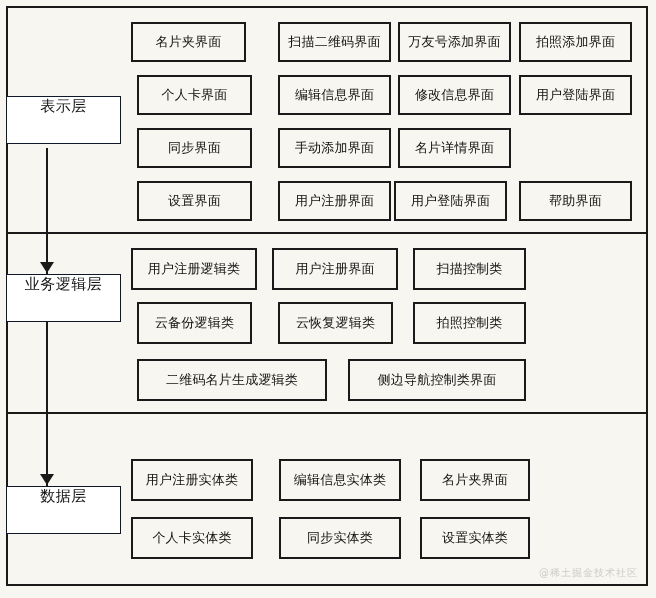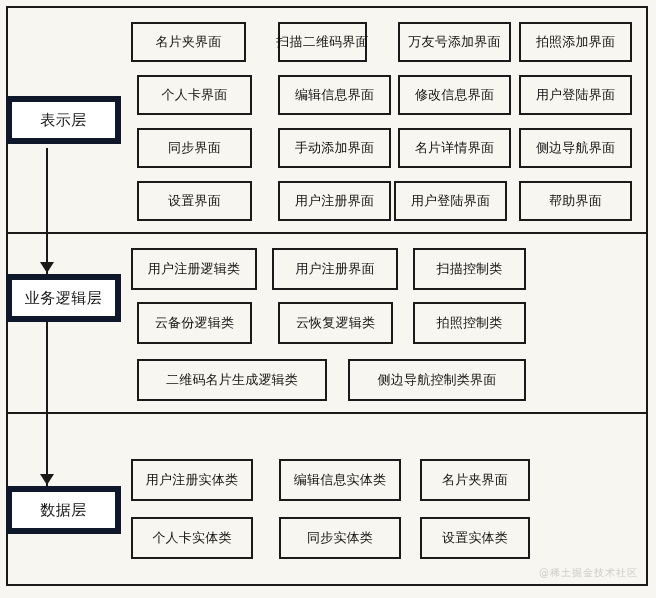--- a/index.html
+++ b/index.html
@@ -53,25 +53,24 @@
     border-left: 7px solid transparent;
     border-right: 7px solid transparent;
     border-top: 11px solid #1a1a1a;
   }
   
   .layer-label {
     position: absolute;
     left: 6px;
     width: 115px;
     height: 48px;
-    border: 6px solid #0f172a;
+    border: 1px solid #0f172a;
     box-sizing: border-box;
     background: #ffffff;
     display: flex;
-    align-items: center;
     justify-content: center;
     font-size: 15px;
     color: #111111;
     letter-spacing: 0.5px;
     z-index: 5;
   }
   
   .node {
     position: absolute;
     border: 2px solid #1a1a1a;
@@ -114,33 +113,32 @@
     <span>表示层</span>
   </div>
   <div class="layer-label" style="top:274px">
     <span>业务逻辑层</span>
   </div>
   <div class="layer-label" style="top:486px">
     <span>数据层</span>
   </div>
 
   <div class="node" style="left:131px;top:22px;width:115px;height:40px">名片夹界面</div>
-  <div class="node" style="left:278px;top:22px;width:89px;height:40px">扫描二维码界面</div>
+  <div class="node" style="left:278px;top:22px;width:113px;height:40px">扫描二维码界面</div>
   <div class="node" style="left:398px;top:22px;width:113px;height:40px">万友号添加界面</div>
   <div class="node" style="left:519px;top:22px;width:113px;height:40px">拍照添加界面</div>
 
   <div class="node" style="left:137px;top:75px;width:115px;height:40px">个人卡界面</div>
   <div class="node" style="left:278px;top:75px;width:113px;height:40px">编辑信息界面</div>
   <div class="node" style="left:398px;top:75px;width:113px;height:40px">修改信息界面</div>
   <div class="node" style="left:519px;top:75px;width:113px;height:40px">用户登陆界面</div>
 
   <div class="node" style="left:137px;top:128px;width:115px;height:40px">同步界面</div>
   <div class="node" style="left:278px;top:128px;width:113px;height:40px">手动添加界面</div>
   <div class="node" style="left:398px;top:128px;width:113px;height:40px">名片详情界面</div>
-  <div class="node" style="left:519px;top:128px;width:113px;height:40px">侧边导航界面</div>
 
   <div class="node" style="left:137px;top:181px;width:115px;height:40px">设置界面</div>
   <div class="node" style="left:278px;top:181px;width:113px;height:40px">用户注册界面</div>
   <div class="node" style="left:394px;top:181px;width:113px;height:40px">用户登陆界面</div>
   <div class="node" style="left:519px;top:181px;width:113px;height:40px">帮助界面</div>
 
   <div class="node" style="left:131px;top:248px;width:126px;height:42px">用户注册逻辑类</div>
   <div class="node" style="left:272px;top:248px;width:126px;height:42px">用户注册界面</div>
   <div class="node" style="left:413px;top:248px;width:113px;height:42px">扫描控制类</div>
 

